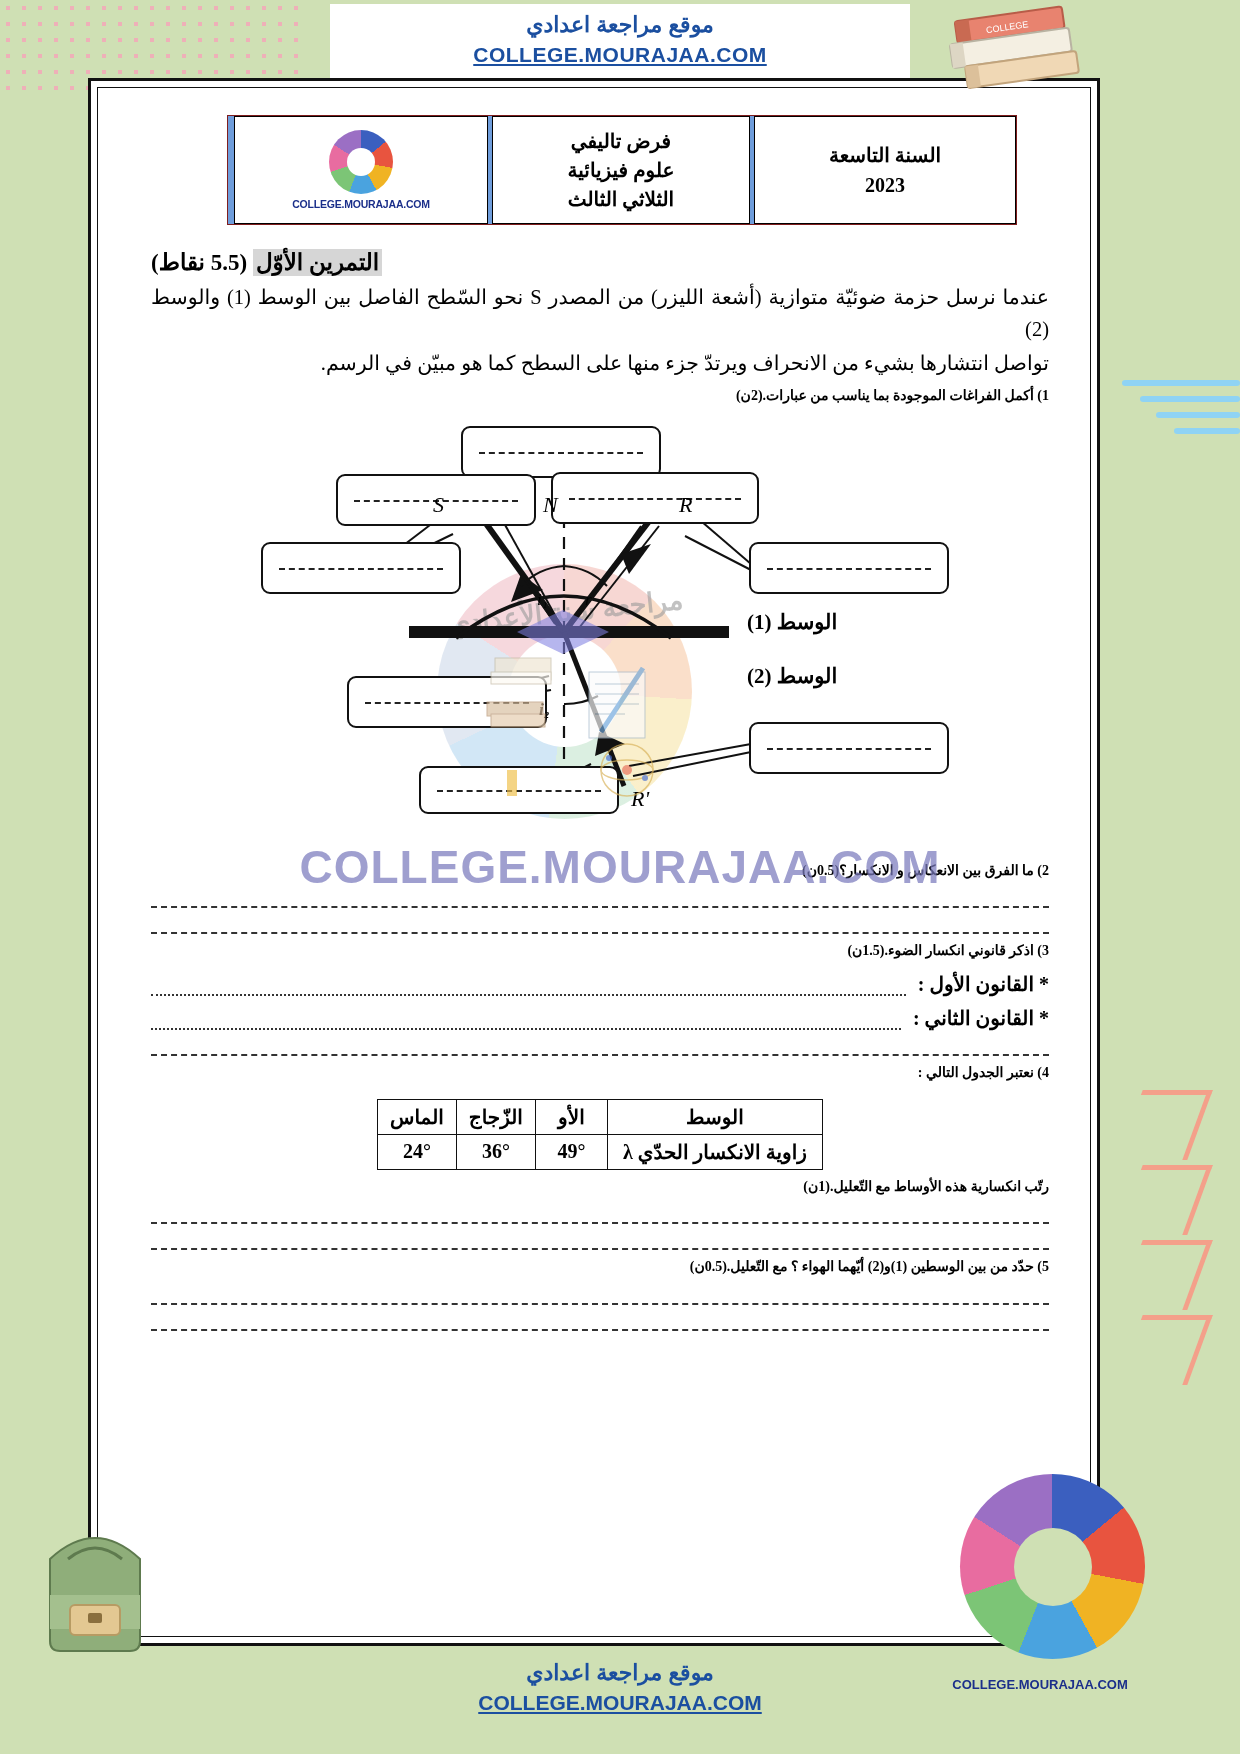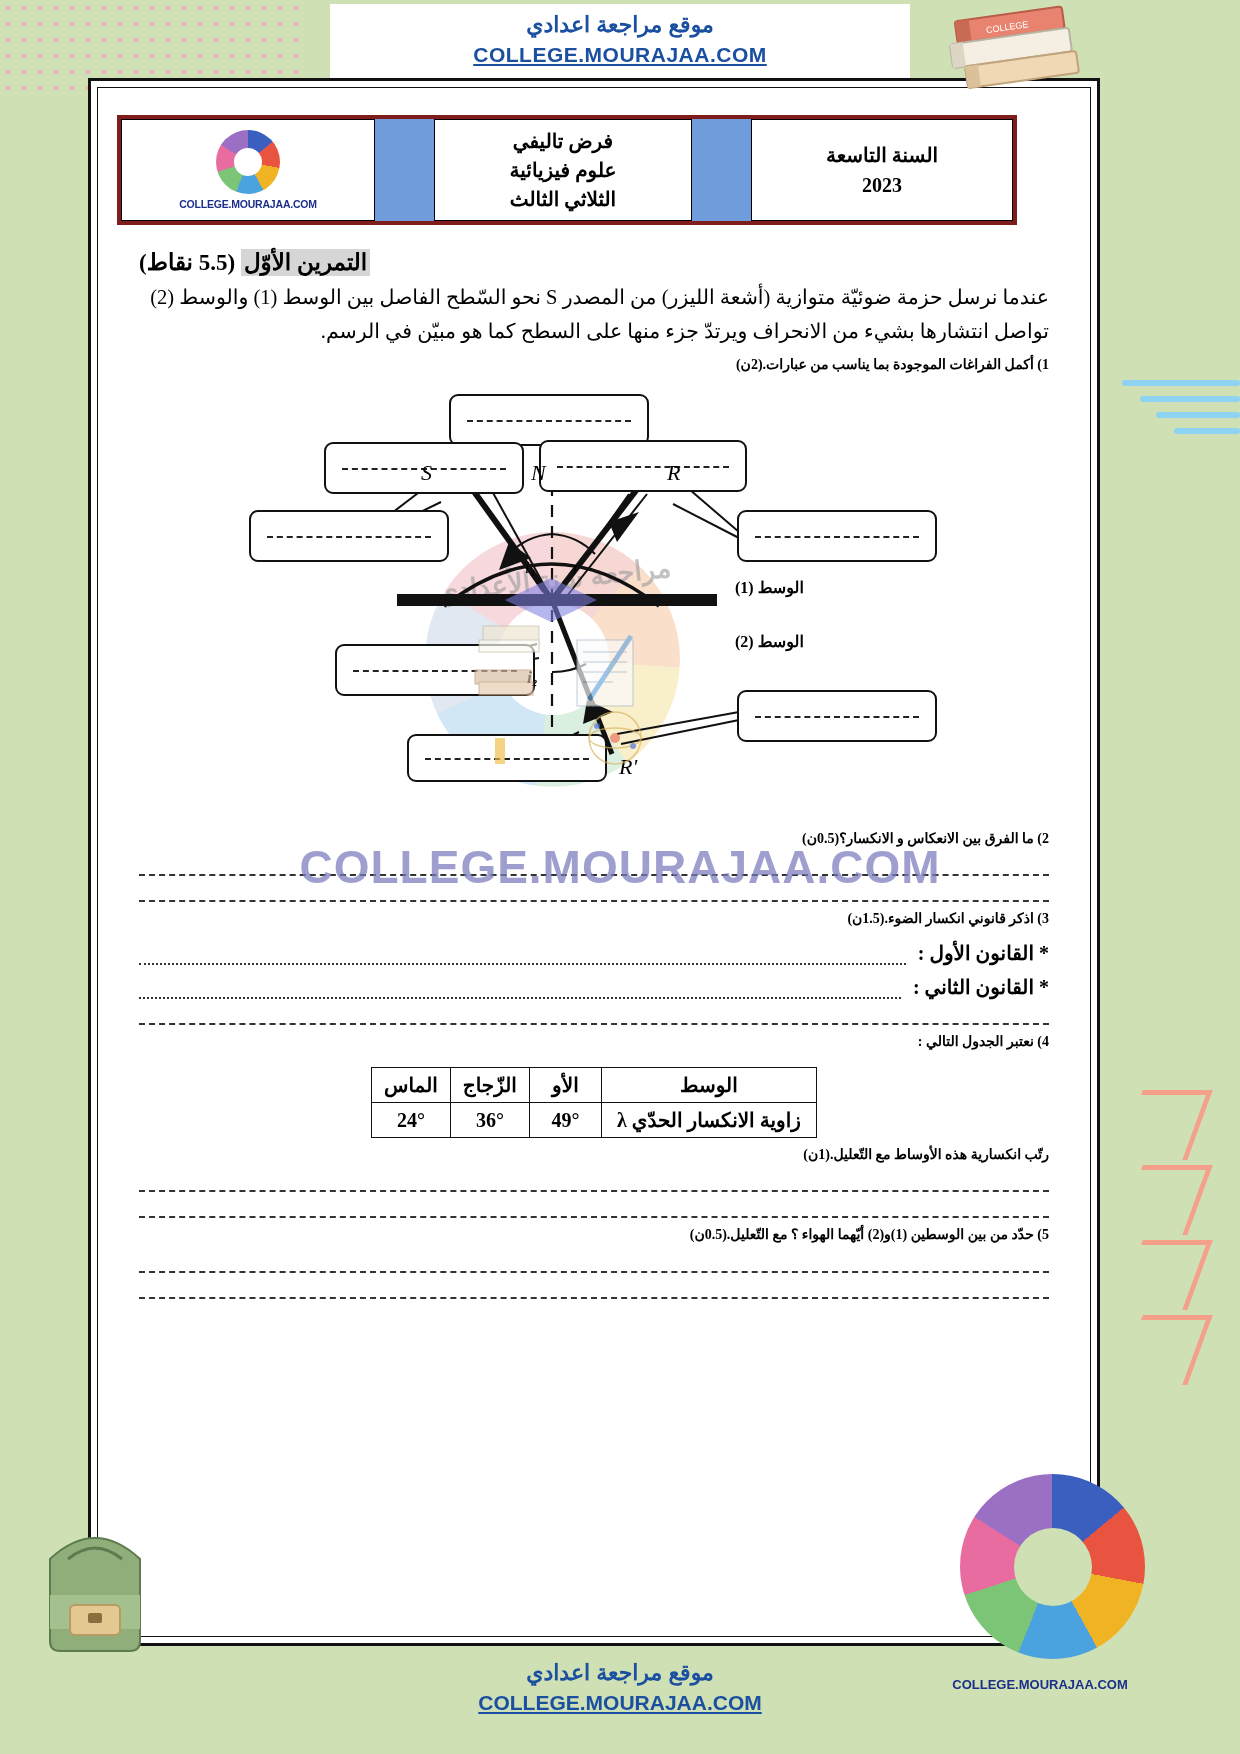--- a/index.html
+++ b/index.html
@@ -36,43 +36,43 @@
   .bottom-banner .t2 { font-family:"Liberation Sans", sans-serif; font-weight:bold;
     font-size:21px; color:#1b4fa0; margin-top:5px; text-decoration:underline; }
 
   
   .sheet { position:absolute; left:88px; top:78px; width:1012px; height:1568px;
     background:#ffffff; border:3px solid #111; z-index:3; }
   .sheet-inner { position:absolute; inset:6px; border:1px solid #111; }
   .paper { position:absolute; inset:0; padding:0; direction:rtl; }
 
   
-  .hdr-table { position:absolute; right:80px; top:34px; width:900px; height:110px;
-    border:4px solid #7f1d1d; display:flex; background:#6f9ddb;justify-content:space-between; }
+  .hdr-table { position:absolute; right:80px; top:34px; width:790px; height:110px;
+    border:1px solid #7f1d1d; display:flex; background:#6f9ddb; }
   .hdr-cell { background:#fff; border:1px solid #000; display:flex;
     align-items:center; justify-content:center; text-align:center; }
   .hdr-cell.c1 { width:262px; }
   .hdr-cell.c2 { width:258px; margin:0 4px; }
   .hdr-cell.c3 { width:254px; }
   .hdr-cell.c1 .line { font-size:20px; font-weight:bold; line-height:1.5; }
   .hdr-cell.c2 .line { font-size:20px; font-weight:bold; line-height:1.45; }
 
   
   .logo-wrap { display:flex; flex-direction:column; align-items:center; }
   .donut { width:64px; height:64px; border-radius:50%; position:relative;
     background:conic-gradient(#3b5fbf 0 14%, #e8543f 14% 28%, #f0b323 28% 42%,
       #4aa3df 42% 56%, #7cc576 56% 70%, #e86ca0 70% 84%, #9b6fc4 84% 100%); }
   .donut:after { content:""; position:absolute; left:50%; top:50%;
     transform:translate(-50%,-50%); width:28px; height:28px; background:#fff;
     border-radius:50%; }
   .logo-text { font-family:"Liberation Sans", sans-serif; font-weight:bold;
     font-size:10.5px; color:#1b2f8a; margin-top:4px; letter-spacing:-.2px; }
 
   
-  .body { position:absolute; right:48px; left:48px; top:168px; direction:rtl; }
+  .body { position:absolute; right:48px; left:60px; top:168px; direction:rtl; }
   .ex-title { text-align:left; font-size:23px; font-weight:bold; margin:0 0 6px 0;
     direction:rtl; }
   .ex-title .hl { background:#d6d6d6; padding:1px 3px; }
   .para { font-size:20.5px; line-height:1.55; text-align:justify; margin:2px 0; }
   .q-line { font-size:14px; font-weight:bold; line-height:1.6; margin:6px 0 2px 0; }
   .dots-line { border-bottom:2px dashed #333; height:1px; margin:24px 0 0 0; }
   .sub-line { font-size:20px; font-weight:bold; margin:10px 0 0 0; display:flex;
     align-items:flex-end; gap:12px; }
   .sub-line .fill { flex:1; border-bottom:2px dotted #333; height:14px; }
 
@@ -84,21 +84,21 @@
     border-radius:50%; opacity:.55;
     background:conic-gradient(#f2b8b0 0 12%, #f7c6a0 12% 26%, #f6e3a1 26% 40%,
       #bfe3c9 40% 52%, #aed4ef 52% 68%, #c9d6e8 68% 84%, #efb9c2 84% 100%); }
   .wm-donut:after { content:""; position:absolute; left:50%; top:50%;
     transform:translate(-50%,-50%); width:112px; height:112px; background:#fff;
     border-radius:50%; }
   .wm-text { position:absolute; left:250px; top:182px; width:330px;
     font-family:"Liberation Sans", sans-serif; font-weight:bold; font-size:27px;
     color:#9a9a9a; opacity:.6; direction:rtl; text-align:center;
     transform:rotate(-6deg); pointer-events:none; }
-  .fig-label { position:absolute; font-size:16px; font-weight:bold; direction:rtl; }
+  .fig-label { position:absolute; font-size:21px; font-weight:bold; direction:rtl; }
   .fig-italic { position:absolute; font-size:22px; font-style:italic;
     font-family:"Liberation Serif", serif; }
 
   .blank-box { position:absolute; border:2.5px solid #111; border-radius:9px;
     background:#fff; }
   .blank-box:after { content:""; position:absolute; left:8%; right:8%; top:50%;
     border-top:2px dashed #222; }
 
   
   .wm-big { position:absolute; left:0; right:0; top:840px; text-align:center;

